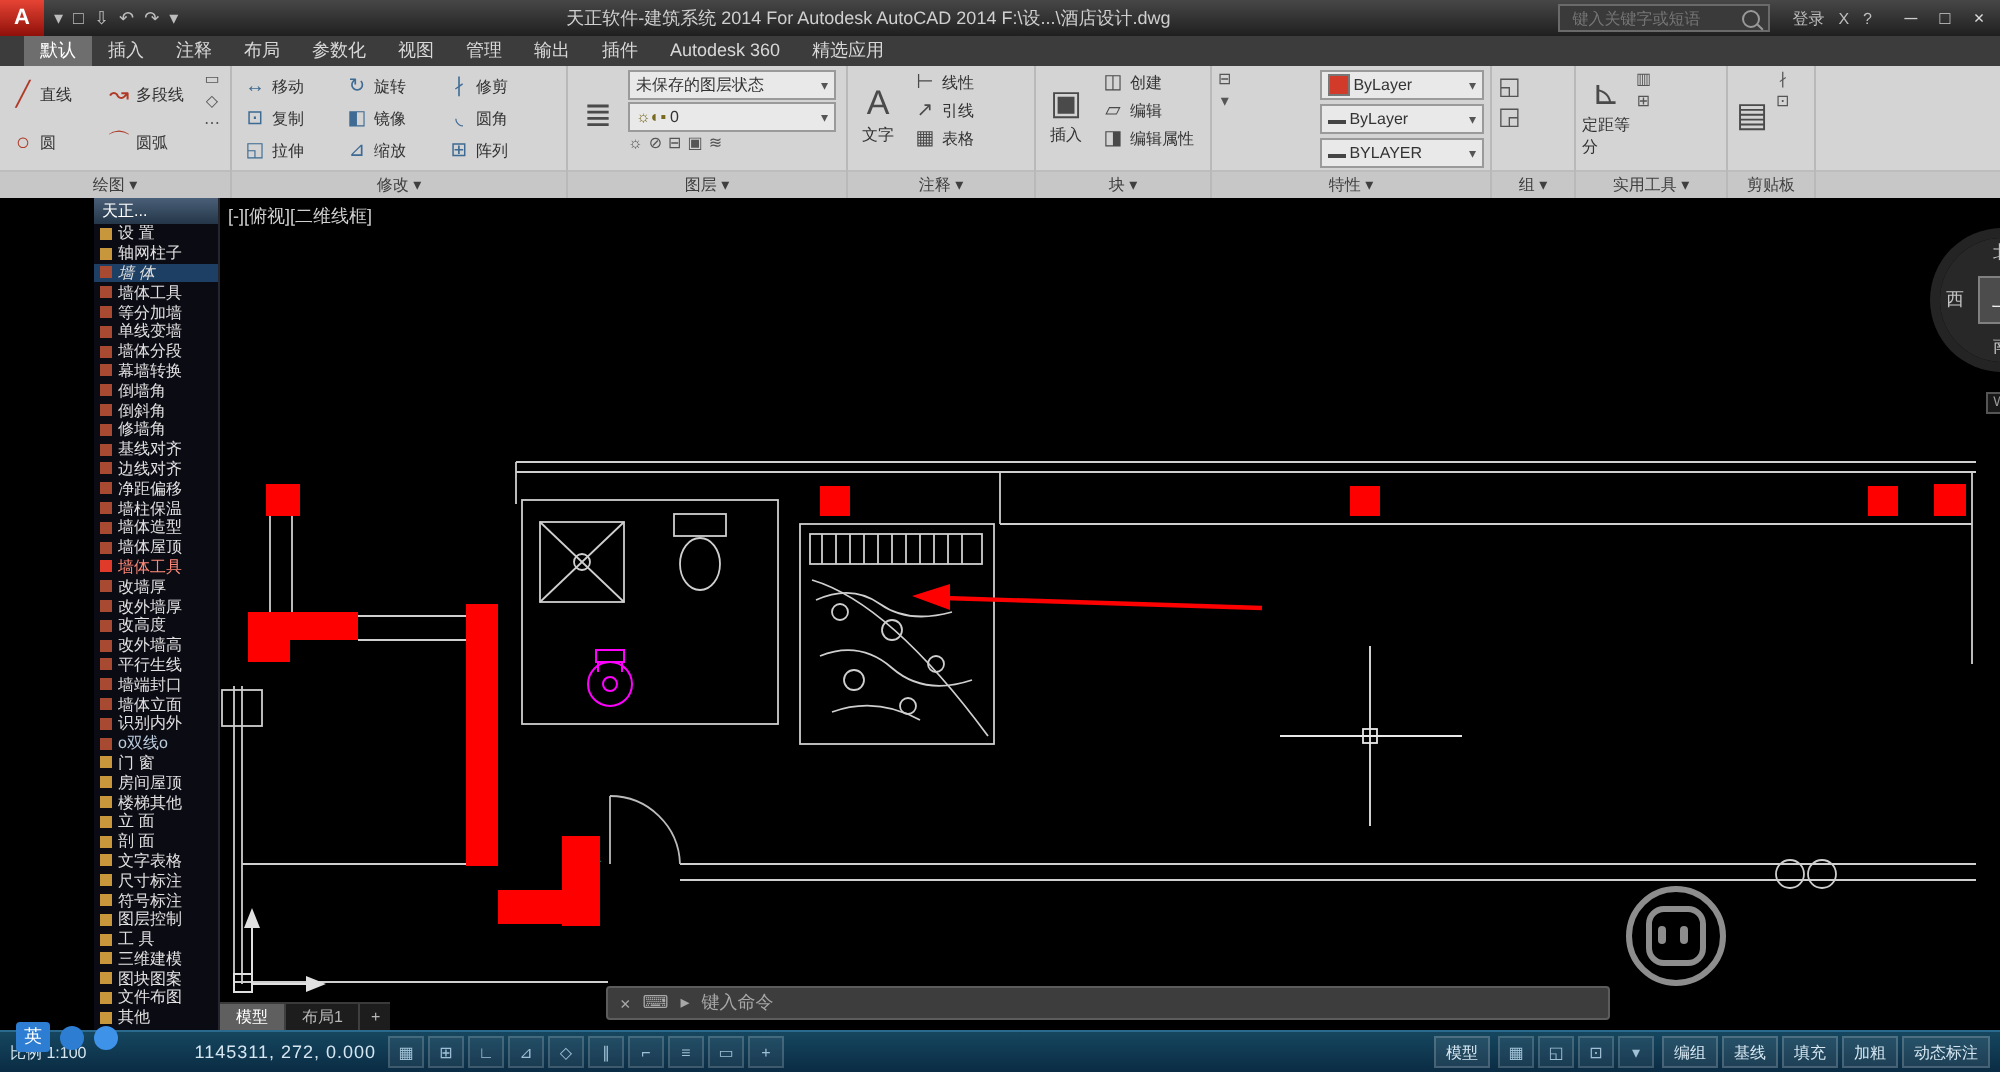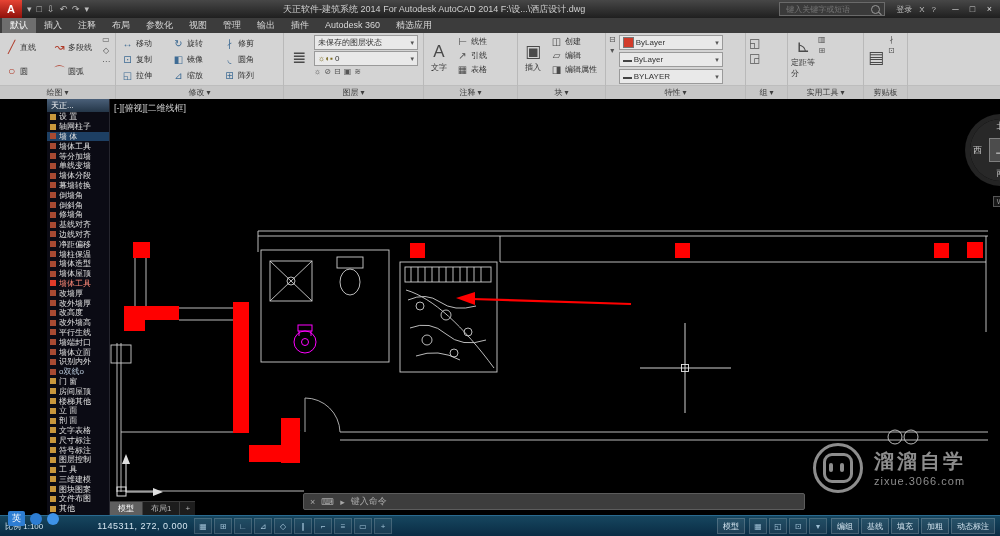--- a/index.html
+++ b/index.html
@@ -14,21 +14,21 @@
   .search{display:flex;align-items:center;gap:3px;background:#3a3a3a;border:1px solid #6a6a6a;height:12px;padding:0 4px;width:96px;}
   .search input{flex:1;background:transparent;border:none;outline:none;color:#aaa;font-size:8px;width:70px;font-family:inherit;}
   .search-icon{width:7px;height:7px;border:1px solid #999;border-radius:50%;position:relative;flex:0 0 7px;}
   .search-icon::after{content:'';position:absolute;width:4px;height:1px;background:#999;right:-3px;bottom:-1px;transform:rotate(45deg);}
   .tbar-right{display:flex;align-items:center;gap:7px;color:#bdbdbd;font-size:8px;margin:0 6px;}
   .wcontrols{display:flex;}
   .wcontrols span{width:17px;height:14px;display:flex;align-items:center;justify-content:center;color:#ccc;font-size:9px;cursor:pointer;}
   .wcontrols .wclose{color:#ddd;}
 
   
-  .menubar{position:absolute;top:18px;left:0;width:1000px;height:15px;background:#3c3c3c;display:flex;align-items:flex-end;box-sizing:border-box;padding-left:2px;}
+  .menubar{position:absolute;top:18px;left:0;width:1000px;height:15px;background:#3c3c3c;display:flex;align-items:flex-end;box-sizing:border-box;padding-left:12px;}
   .mtab-item{padding:1px 8px;font-size:9px;color:#d8d8d8;height:13px;line-height:13px;cursor:pointer;}
   .mtab-item[data-variant="active"]{background:#6e6e6e;color:#fff;}
 
   
   .ribbon{position:absolute;top:33px;left:0;width:1000px;height:66px;background:#d4d4d4;display:flex;}
   .panel{height:66px;display:flex;flex-direction:column;border-right:1px solid #b9b9b9;box-sizing:border-box;background:#d4d4d4;}
   .pbody{flex:1;display:flex;align-items:flex-start;padding:2px 3px;gap:3px;overflow:hidden;}
   .plabel{height:13px;background:#c7c7c7;border-top:1px solid #bdbdbd;font-size:8px;color:#3f3f3f;text-align:center;line-height:13px;cursor:pointer;white-space:nowrap;}
   .rbtn{display:flex;align-items:center;gap:2px;padding:1px 2px;cursor:pointer;}
   .ric{font-size:10px;width:13px;text-align:center;color:#4a4a4a;}
@@ -44,34 +44,34 @@
   .big-ic{font-size:17px;color:#4a4a4a;line-height:18px;}
   .big-lb{font-size:8px;color:#333;}
   .col-stack{display:flex;flex-direction:column;gap:1px;}
   .dropdown{display:flex;align-items:center;gap:2px;background:#e9e9e9;border:1px solid #9a9a9a;height:13px;padding:0 3px;font-size:8px;color:#333;cursor:pointer;}
   .dd-text{flex:1;white-space:nowrap;overflow:hidden;}
   .dd-arrow{font-size:7px;color:#555;}
   .li{font-size:8px;color:#7a6a20;}
   .swatch{width:9px;height:9px;flex:0 0 9px;}
   .swatch[data-swatch="color"]{background:#d23b2a;border:1px solid #777;}
   .swatch[data-swatch="line"]{height:2px;background:#444;border:none;margin-top:3px;}
-  .props-col{display:flex;flex-direction:column;gap:2px;width:104px;}
+  .props-col{display:flex;flex-direction:column;gap:2px;width:104px;margin-left:41px;}
   .panel-filler{flex:1;border-right:none;}
 
   
   .main{position:absolute;top:99px;left:0;width:1000px;height:416px;display:flex;margin-left:47px;}
 
   
   .sidebar{width:62px;background:#0b0b14;border-right:1px solid #26262e;display:flex;flex-direction:column;flex:0 0 62px;}
   .side-header{height:13px;background:linear-gradient(#51masks,#2a3a4c);background:linear-gradient(#4a5f78,#243648);color:#fff;font-size:8px;line-height:13px;padding-left:4px;cursor:pointer;}
   .side-items{flex:1;display:flex;flex-direction:column;}
   .side-item{height:9.8px;display:flex;align-items:center;gap:3px;padding-left:3px;font-size:8px;color:#e0e0e0;cursor:pointer;white-space:nowrap;}
   .side-item .si{width:6px;height:6px;background:#a84a32;flex:0 0 6px;}
   .side-item[data-variant="group"] .si{background:#c8973c;}
-  .side-item[data-variant="active"]{background:#1d3f63;}
+  .side-item[data-variant="active"]{background:#1d3f63;font-style:italic;}
   .side-item[data-variant="sub"]{color:#ff8a78;}
   .side-item[data-variant="sub"] .si{background:#e03b2a;}
   .side-item[data-variant="divider"]{color:#bcd;}
 
   
   .canvas{position:relative;flex:1;background:#000;overflow:hidden;}
   .vp-label{position:absolute;left:4px;top:3px;color:#d0d0d0;font-size:9px;cursor:pointer;}
 
   
   .compass{position:absolute;right:15px;top:20px;width:62px;height:62px;border-radius:50%;background:rgba(44,44,44,.9);box-shadow:0 0 0 5px rgba(80,80,80,.45);}
@@ -757,24 +757,20 @@
         <span>×</span>
         <span>⌨</span>
         <span>▸</span>
         <span class="cmd-prompt">键入命令</span>
       </div>
 
       <div class="watermark">
         <div class="wm-logo">
           <div class="wm-eyes"></div>
         </div>
-        <div class="wm-text">
-          <div class="wm-name">溜溜自学</div>
-          <div class="wm-site">zixue.3066.com</div>
-        </div>
       </div>
 
       <div class="mtabs">
         <span style="display:flex">
 
         <span class="mtab" data-variant="active">模型</span>
             <span class="mtab" data-variant="">布局1</span>
           </span>
         <span class="mtab-add">+</span>
       </div>

